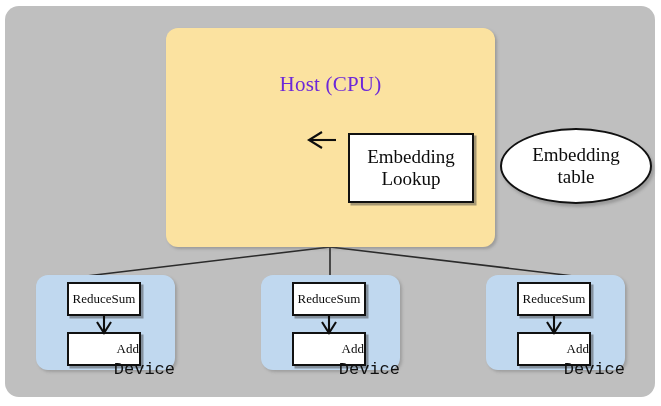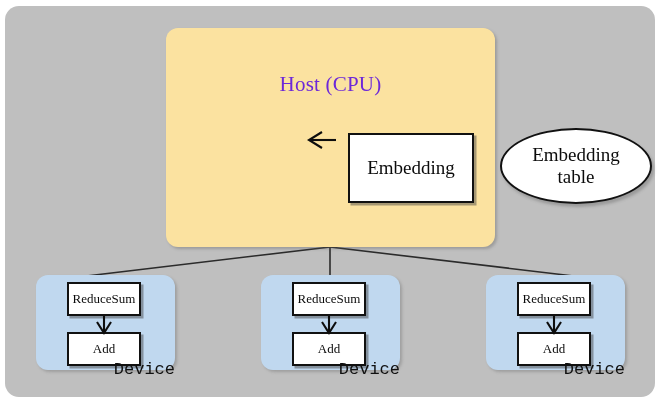--- a/index.html
+++ b/index.html
@@ -111,20 +111,21 @@
     height: 34px;
     font-size: 13px;
   }
   .add-box {
     position: absolute;
     left: 31px;
     top: 57px;
     width: 74px;
     height: 34px;
     font-size: 13px;
+    justify-content: flex-end;
   }
   .device-label {
     position: absolute;
     top: 360px;
     width: 139px;
     text-align: right;
     font-size: 17px;
     color: #101010;
     font-family: Liberation Mono, monospace;
   }
@@ -155,20 +156,21 @@
       <line x1="330" y1="247" x2="582" y2="277"></line>
     </g>
   </svg>
 
   <div class="host-panel">
     <div class="host-title">Host (CPU)</div>
 
     <div class="node-box lookup-box">
       <div>
         <span>Embedding</span><br>
+        <span>Lookup</span>
       </div>
     </div>
 
     <div class="ellipse-node">
       <div>
         <span>Embedding</span><br>
         <span>table</span>
       </div>
     </div>
   </div>

